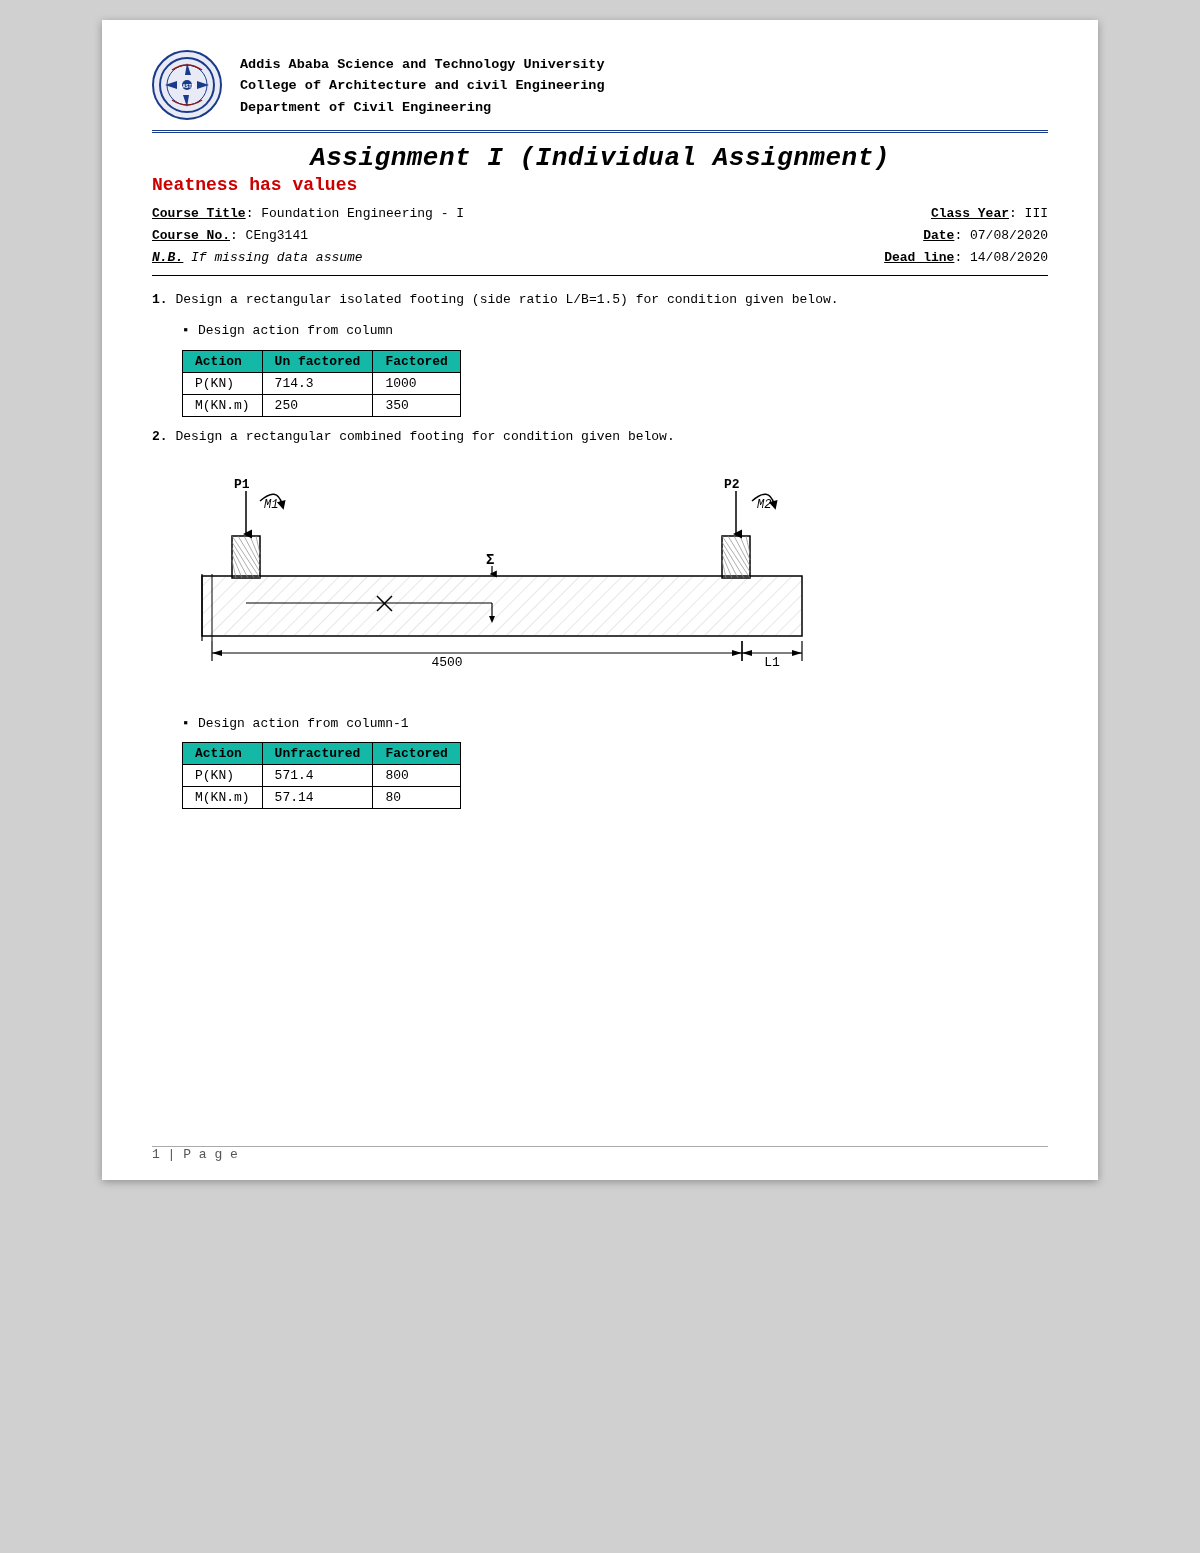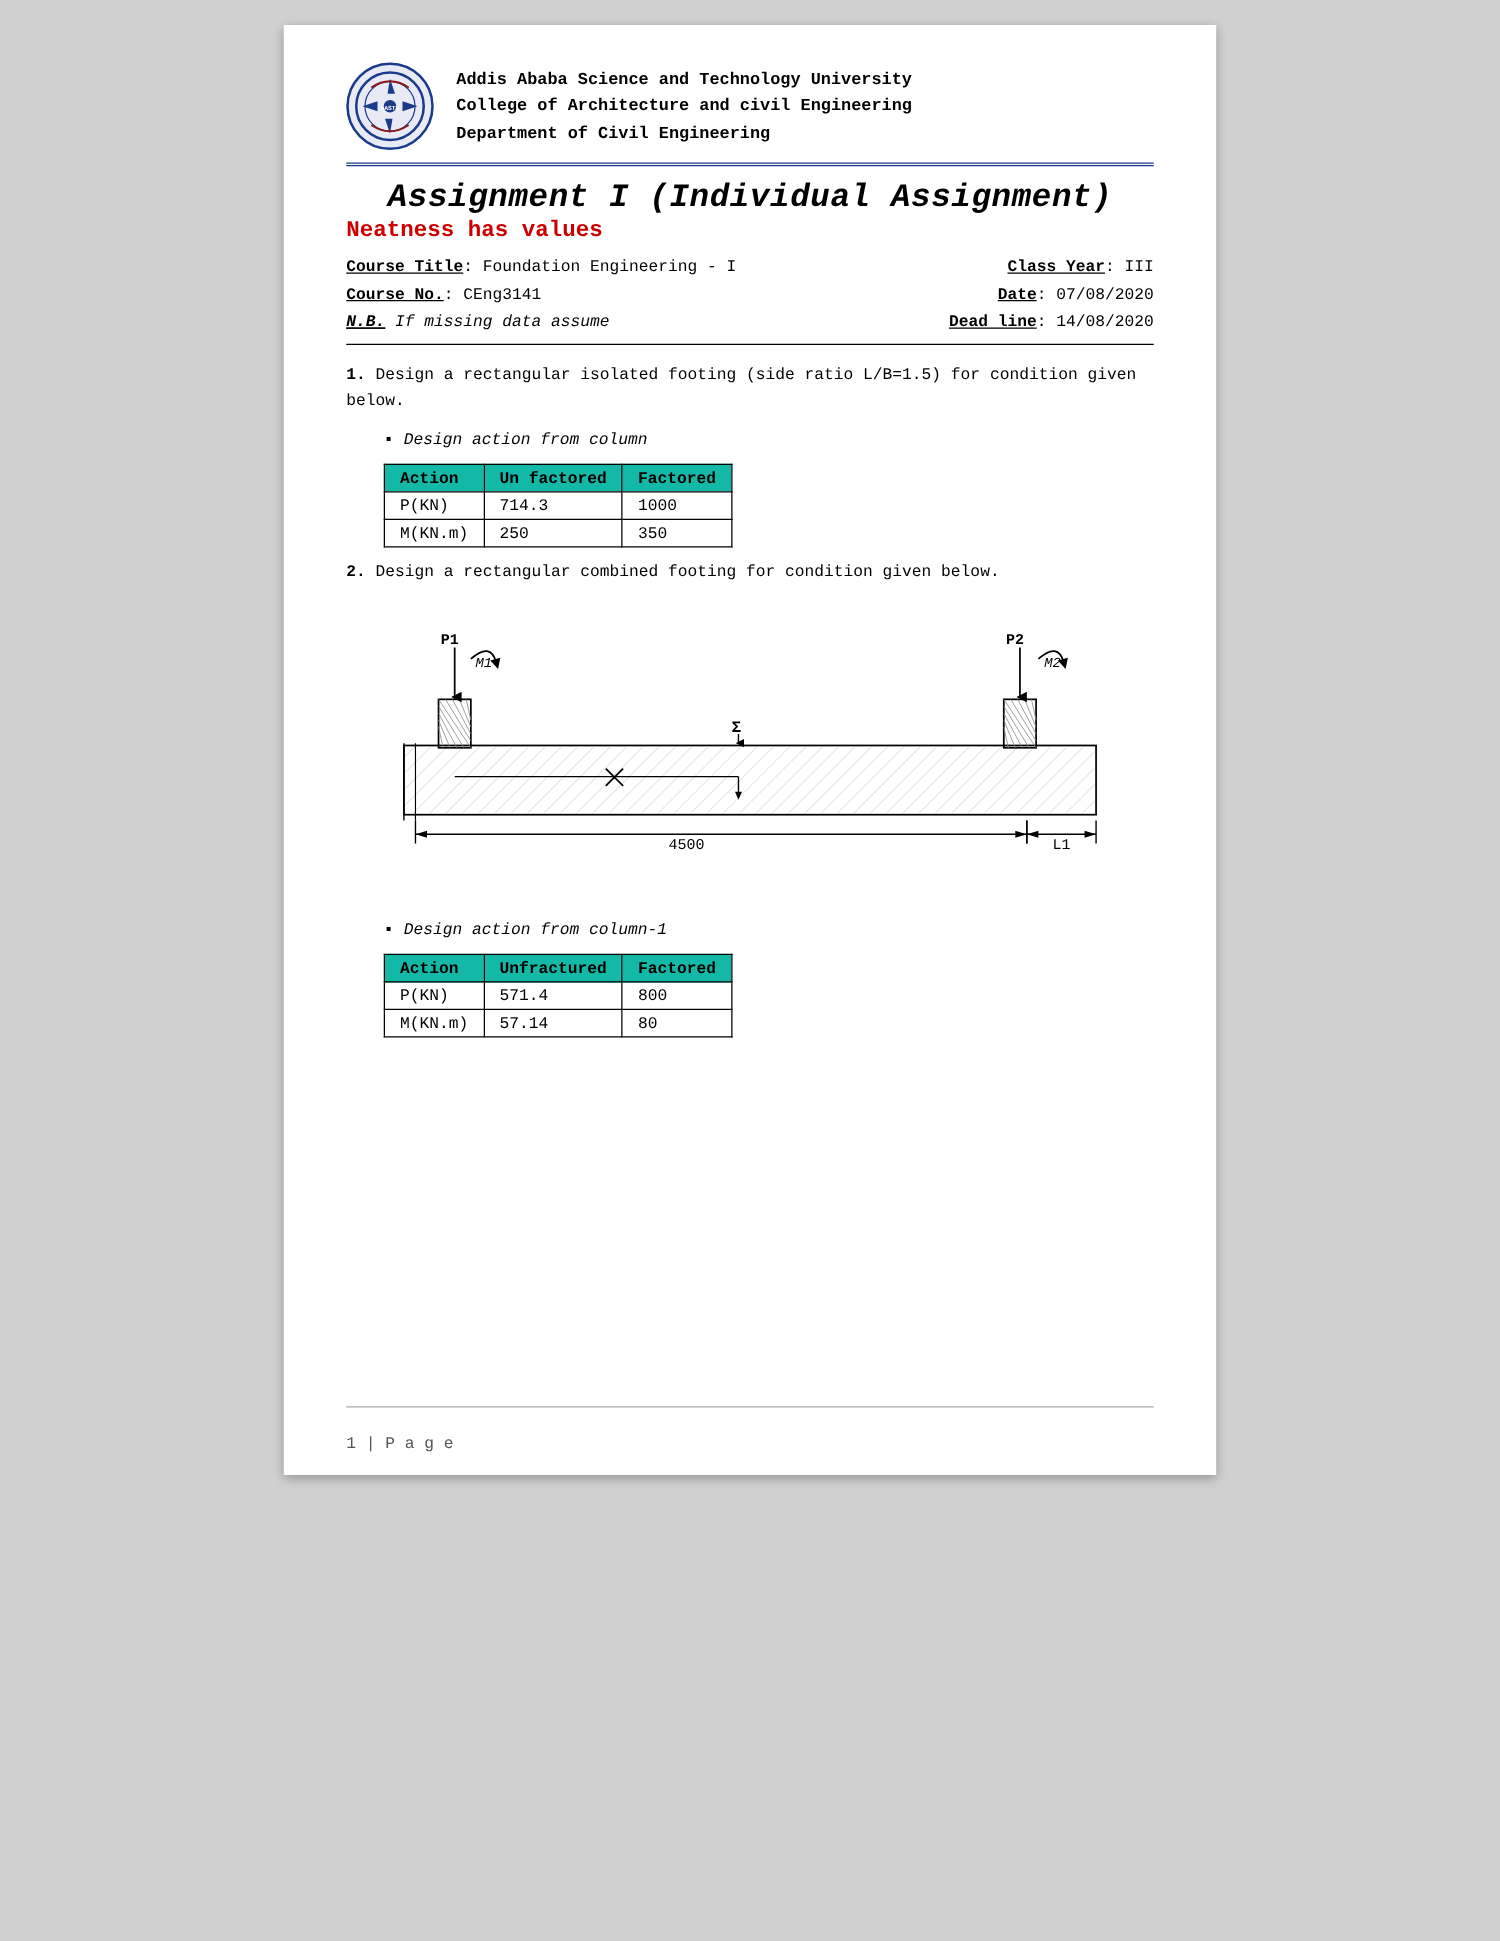--- a/index.html
+++ b/index.html
@@ -7,21 +7,21 @@
     body {
       background: #d0d0d0;
       display: flex;
       justify-content: center;
       padding: 20px 0;
       font-family: 'Courier New', Courier, monospace;
     }
 
     .page {
       background: #ffffff;
-      width: 746px;
+      width: 996px;
       min-height: 1160px;
       padding: 30px 50px 40px 50px;
       position: relative;
       box-shadow: 0 2px 8px rgba(0,0,0,0.3);
     }
 
     
     .header {
       display: flex;
       align-items: center;
@@ -109,21 +109,20 @@
       list-style: none;
       padding-left: 30px;
       margin: 6px 0;
     }
 
     .bullet-list li {
       position: relative;
       padding-left: 16px;
       font-size: 13px;
       line-height: 1.6;
-      font-style: italic;
     }
 
     .bullet-list li::before {
       content: '▪';
       position: absolute;
       left: 0;
     }
 
     
     .data-table {
@@ -151,21 +150,21 @@
     }
 
     
     .page-footer {
       position: absolute;
       bottom: 18px;
       left: 50px;
       font-size: 13px;
       color: #555;
       border-top: 1px solid #aaa;
-      padding-top: 21px;
+      padding-top: 0;
       width: calc(100% - 100px);
     }
 
     sup {
       font-size: 9px;
     }
   </style>
 </head>
 <body>
 

